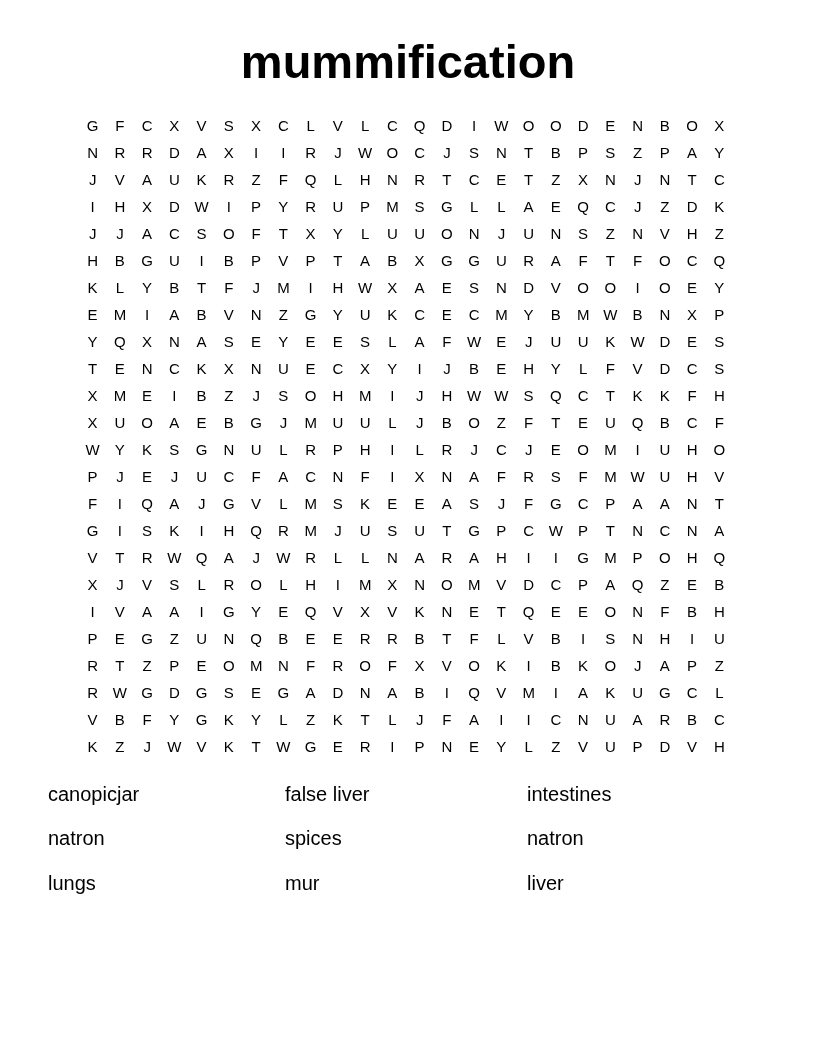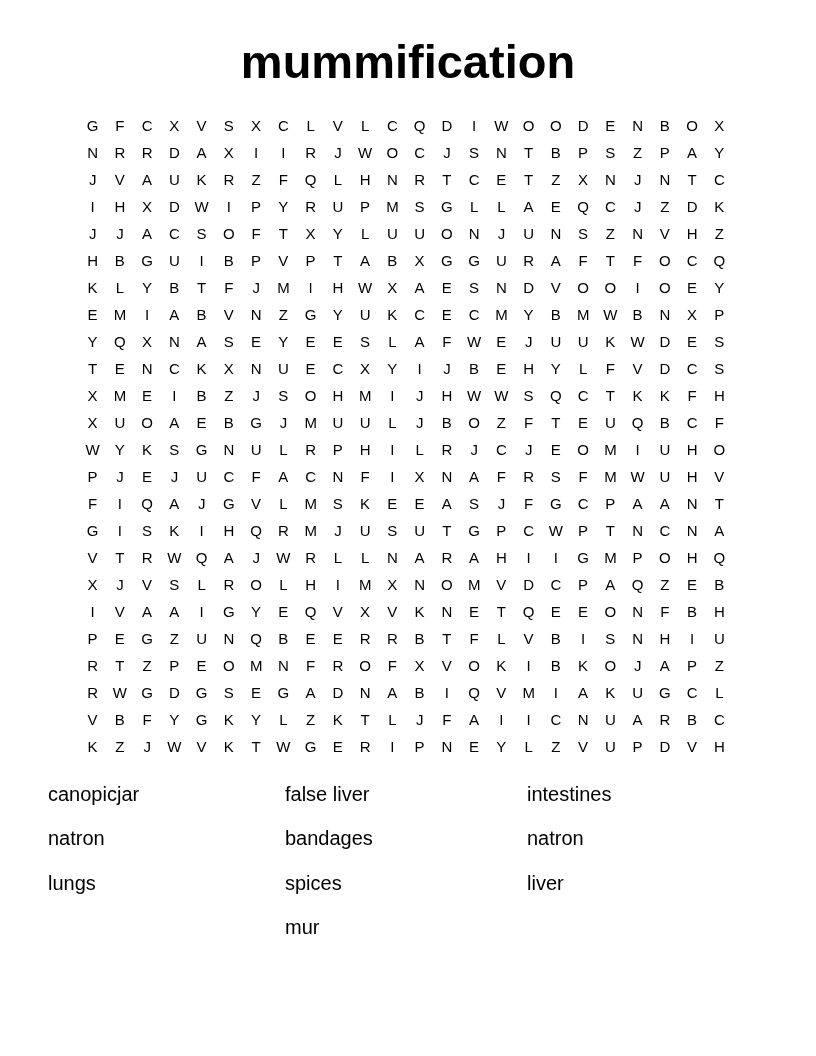--- a/index.html
+++ b/index.html
@@ -699,21 +699,20 @@
   </div>
 
 <div class="word-list">
     <div class="word-column word-column-1">
       <div class="word-item">canopicjar</div>
       <div class="word-item">natron</div>
       <div class="word-item">lungs</div>
     </div>
     <div class="word-column word-column-2">
       <div class="word-item">false liver</div>
-      <div class="word-item">bandages</div>
       <div class="word-item">spices</div>
       <div class="word-item">mur</div>
     </div>
     <div class="word-column word-column-3">
       <div class="word-item">intestines</div>
       <div class="word-item">natron</div>
       <div class="word-item">liver</div>
     </div>
   </div>
 

